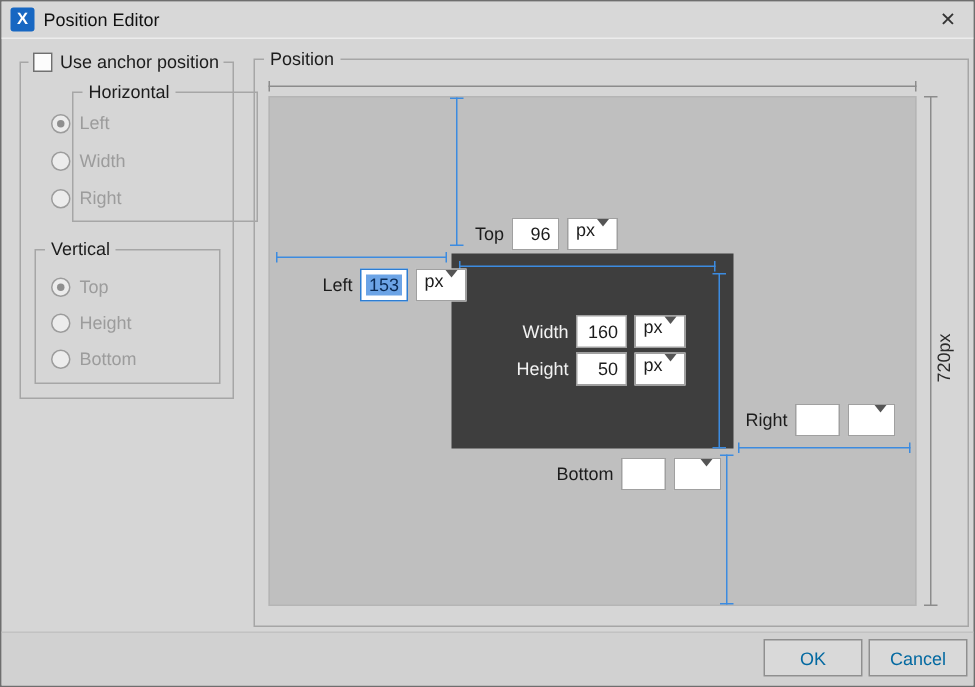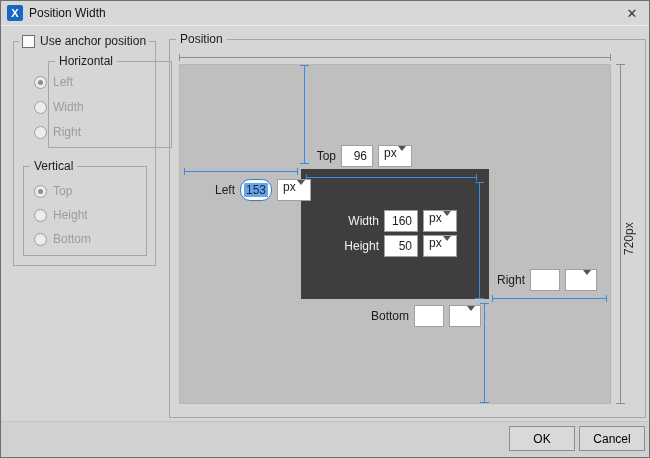--- a/index.html
+++ b/index.html
@@ -43,32 +43,32 @@
   .field-row{position:absolute;display:flex;align-items:center;gap:5px;height:22px;}
   .field-label{text-align:right;color:#1c1c1c;white-space:nowrap;}
   .field-label.on-dark{color:#f2f2f2;}
   .num-input{height:22px;background:#fff;border:1px solid #a0a0a0;display:flex;align-items:center;justify-content:flex-end;padding:0 5px;color:#1c1c1c;}
   .num-input.focused{border-color:#2d7dd2;justify-content:center;padding:0 2px;}
   .sel-text{background:#6ca4e6;color:#0b2b55;padding:0 2px;}
   .unit-dd{height:22px;background:#fff;border:1px solid #a0a0a0;display:flex;align-items:flex-start;justify-content:space-between;padding:0 5px;color:#1c1c1c;}
   .dd-arrow{width:0;height:0;border-left:4px solid transparent;border-right:4px solid transparent;border-top:5px solid #555;}
   
   .footer{position:absolute;left:0;right:0;top:420px;height:37px;background:#d1d1d1;border-top:1px solid #c2c2c2;}
-  .btn{position:absolute;width:66px;height:25px;background:#d9d9d9;border:1px solid #8f8f8f;display:flex;align-items:center;justify-content:center;color:#000000;cursor:default;}
+  .btn{position:absolute;width:66px;height:25px;background:#d9d9d9;border:1px solid #8f8f8f;display:flex;align-items:center;justify-content:center;color:#0369a1;cursor:default;}
 </style>
 </head>
 <body>
 
 <div class="dialog">
 
   <div class="titlebar">
     <span class="app-icon">
         <span>X</span>
       </span>
-    <span class="win-title">Position Width</span>
+    <span class="win-title">Position Editor</span>
     <span class="close-btn">✕</span>
   </div>
 
   <div class="groupbox" style="left:12px;top:40px;width:143px;height:225px;"></div>
   <div class="checkbox-row" style="left:18px;top:33px;">
     <span class="checkbox"></span>
     <span>Use anchor position</span>
   </div>
 
   <div class="groupbox" style="left:22px;top:60px;width:124px;height:87px;margin-left:25px;">
@@ -127,21 +127,21 @@
     <span class="field-label" style="width:24px;">Top</span>
     <span class="num-input" style="width:32px;">96</span>
     <span class="unit-dd" style="width:34px;">
       <span>px</span>
       <span class="dd-arrow"></span>
     </span>
   </div>
 
   <div class="field-row" style="left:208px;top:178px;">
     <span class="field-label" style="width:26px;">Left</span>
-    <span class="num-input focused" style="width:32px;border-radius:10px;">
+    <span class="num-input focused" style="width:32px;">
         <span class="sel-text">153</span>
       </span>
     <span class="unit-dd" style="width:34px;">
       <span>px</span>
       <span class="dd-arrow"></span>
     </span>
   </div>
 
   <div class="field-row" style="left:340px;top:209px;">
     <span class="field-label on-dark" style="width:38px;">Width</span>

